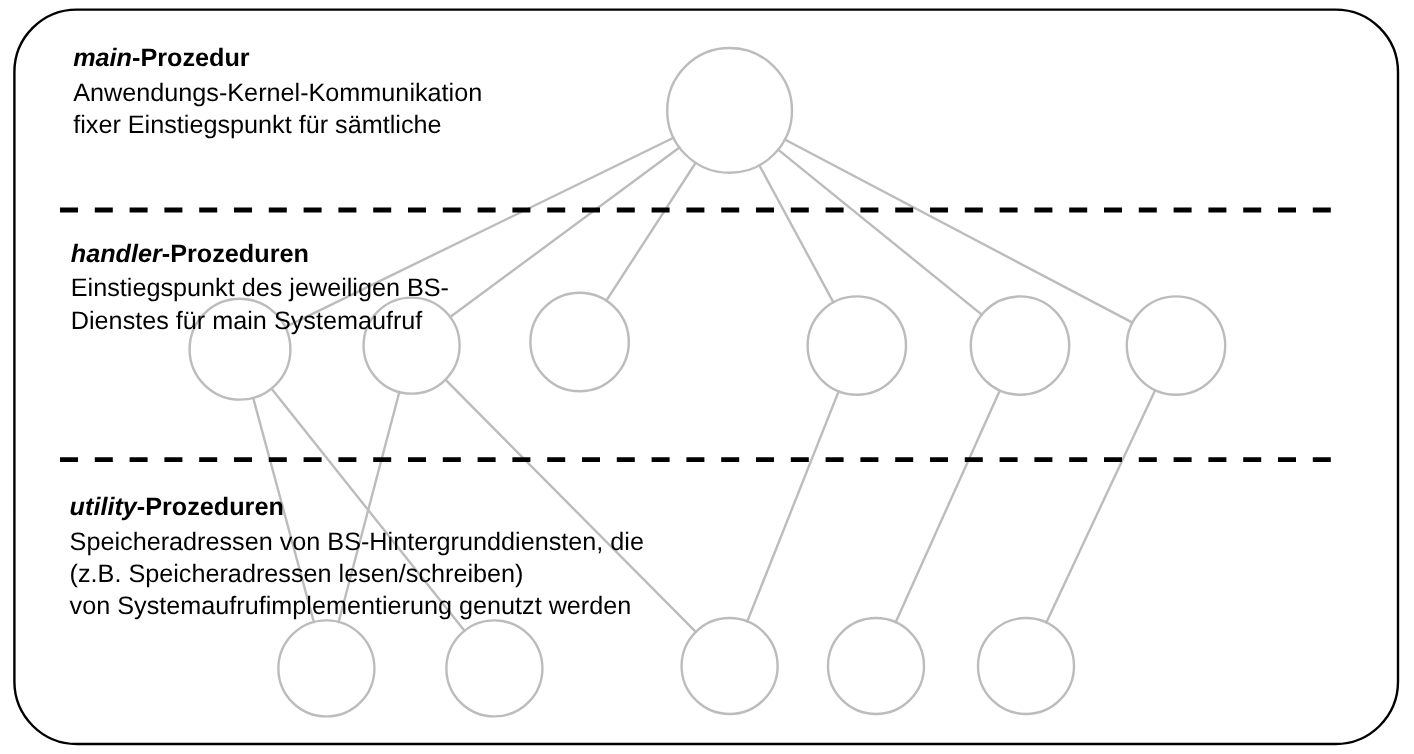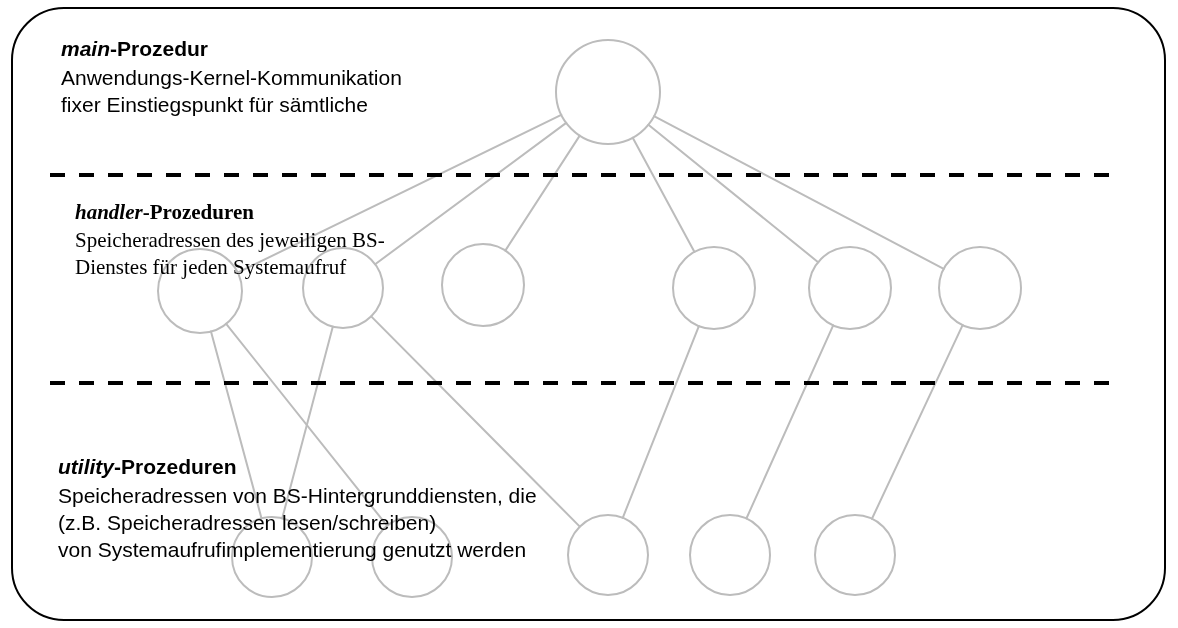--- a/index.html
+++ b/index.html
@@ -40,22 +40,22 @@
   }
   .block-desc-line {
     font-size: 21px;
     font-weight: normal;
     color: #000000;
     line-height: 1.30;
     white-space: nowrap;
     margin: 0;
   }
   #block-main   { left: 61px; top: 36px; }
-  #block-handler{ left: 75px; top: 199px; font-family: Liberation Serif, serif; }
-  #block-utility{ left: 58px; top: 410px; margin-top: 44px; }
+  #block-handler{ left: 59px; top: 199px; }
+  #block-utility{ left: 58px; top: 410px; }
 </style>
 </head>
 <body>
 
 <div id="stage">
 
   <svg id="diagram-svg" viewBox="0 0 1178 628" xmlns="http://www.w3.org/2000/svg">
     <g id="border-group">
         <rect x="12" y="8" width="1153" height="612" rx="52" ry="52" fill="none" stroke="#000000" stroke-width="2"></rect>
       </g>
@@ -99,22 +99,22 @@
       <em>main</em><span>-Prozedur</span>
     </div>
     <div class="block-desc-line">Anwendungs-Kernel-Kommunikation</div>
     <div class="block-desc-line">fixer Einstiegspunkt für sämtliche</div>
   </div>
 
   <div class="text-block" id="block-handler">
     <div class="block-title">
       <em>handler</em><span>-Prozeduren</span>
     </div>
-    <div class="block-desc-line">Speicheradressen des jeweiligen BS-</div>
-    <div class="block-desc-line">Dienstes für jeden Systemaufruf</div>
+    <div class="block-desc-line">Einstiegspunkt des jeweiligen BS-</div>
+    <div class="block-desc-line">Dienstes für main Systemaufruf</div>
   </div>
 
   <div class="text-block" id="block-utility">
     <div class="block-title">
       <em>utility</em><span>-Prozeduren</span>
     </div>
     <div class="block-desc-line">Speicheradressen von BS-Hintergrunddiensten, die</div>
     <div class="block-desc-line">(z.B. Speicheradressen lesen/schreiben)</div>
     <div class="block-desc-line">von Systemaufrufimplementierung genutzt werden</div>
   </div>

